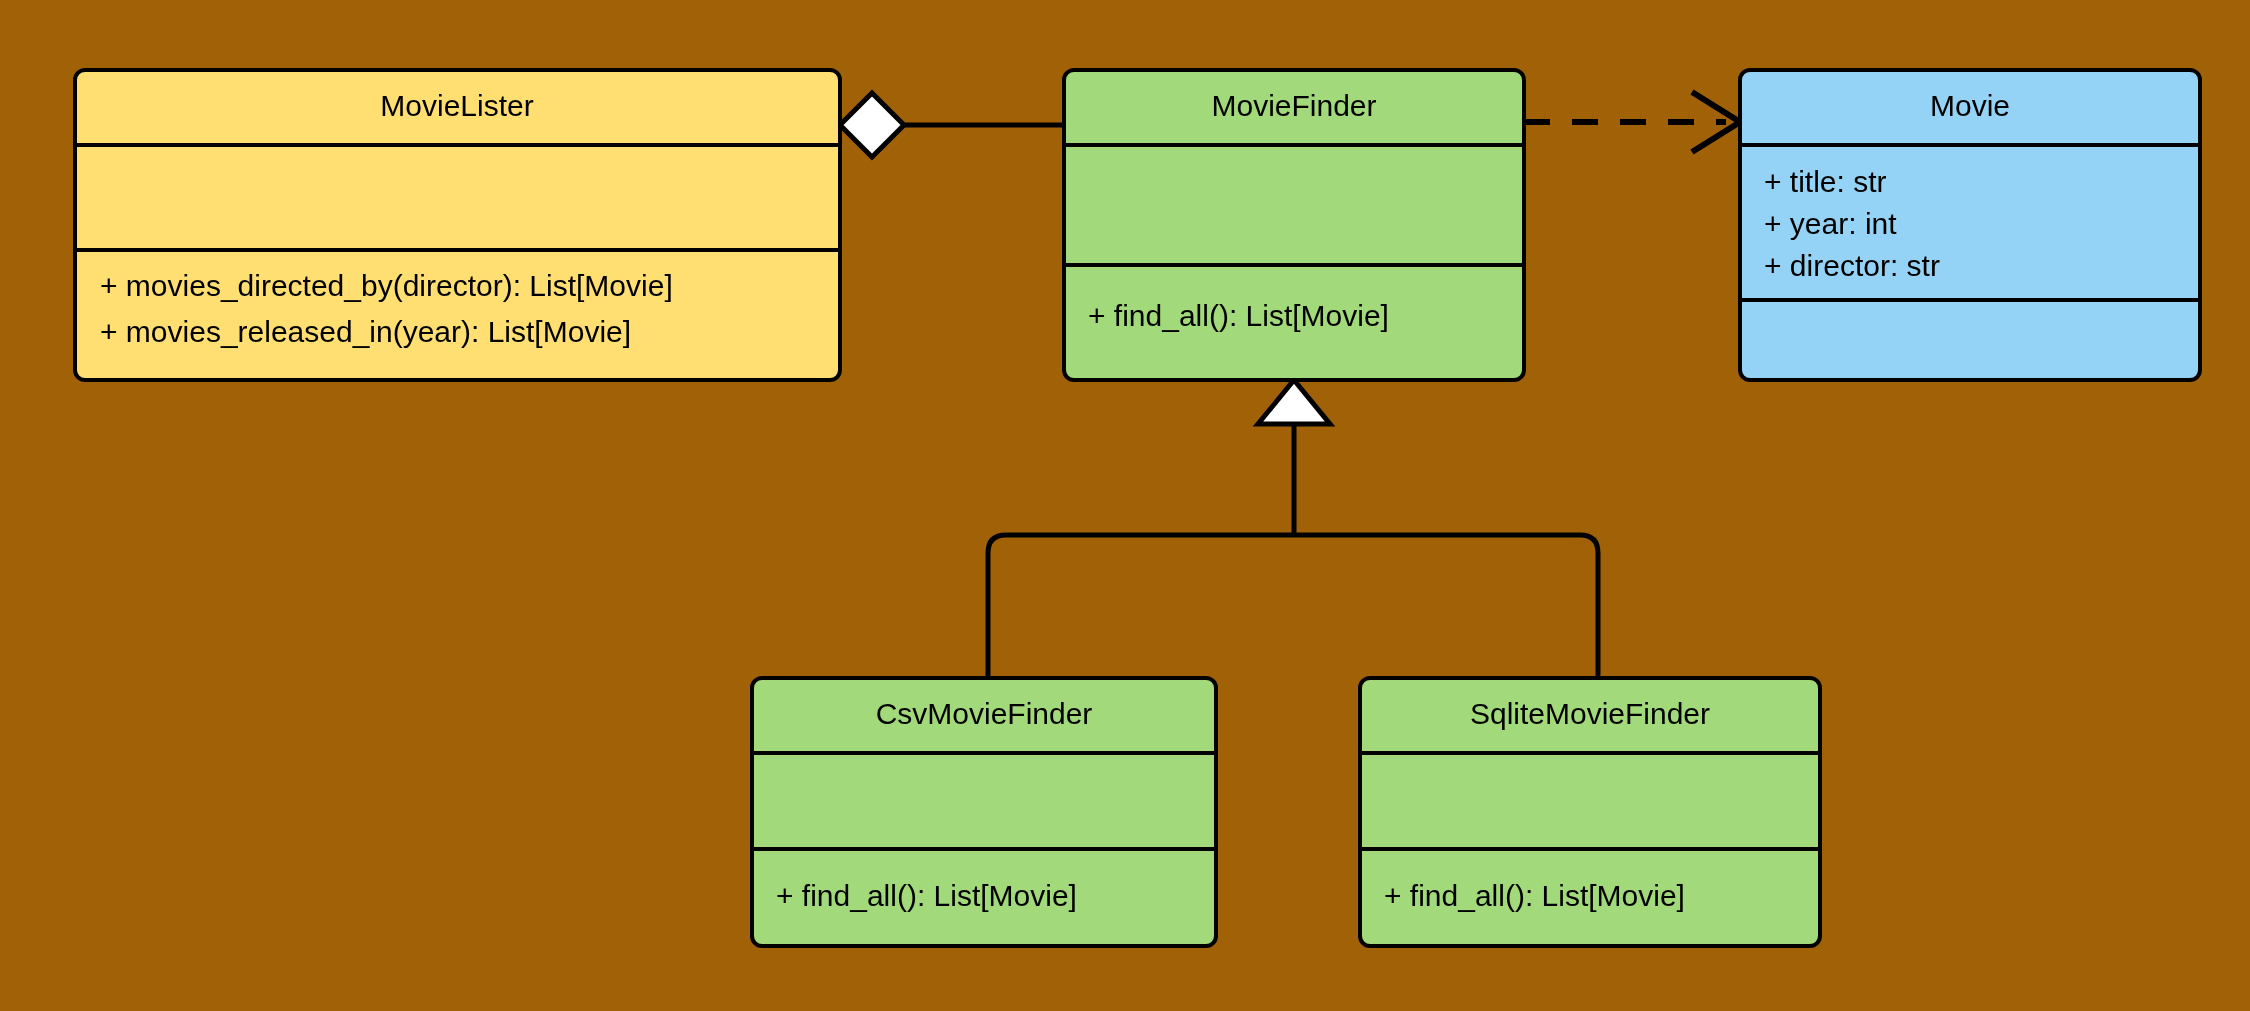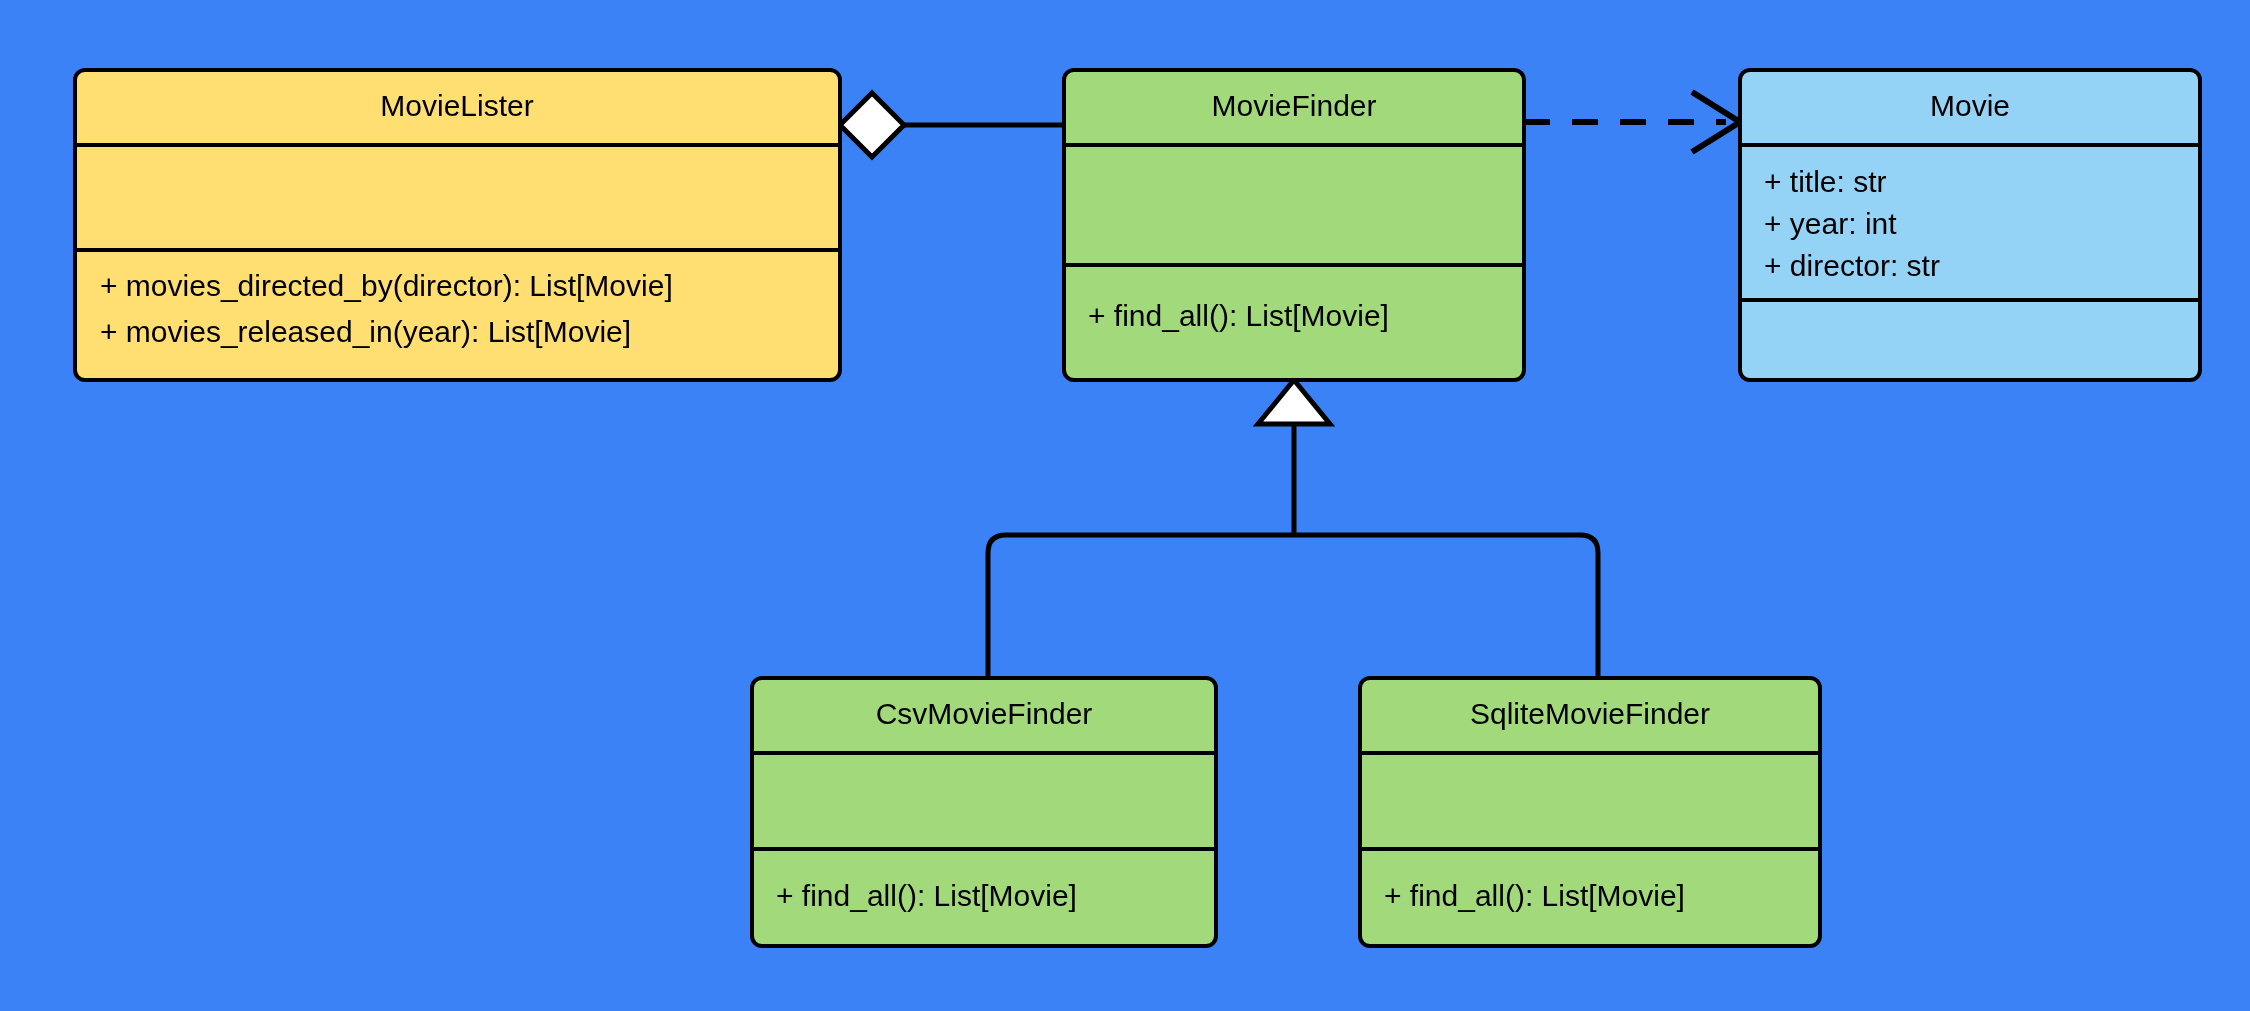--- a/index.html
+++ b/index.html
@@ -10,21 +10,21 @@
   body {
     width: 2250px;
     height: 1011px;
     overflow: hidden;
     font-family: "Liberation Sans", sans-serif;
   }
   #diagram-root {
     position: relative;
     width: 2250px;
     height: 1011px;
-    background: #3b82f6;
+    background: #a16207;
   }
   svg.uml-canvas {
     display: block;
     width: 2250px;
     height: 1011px;
   }
   .cls-box {
     stroke: #000000;
     stroke-width: 4;
   }

